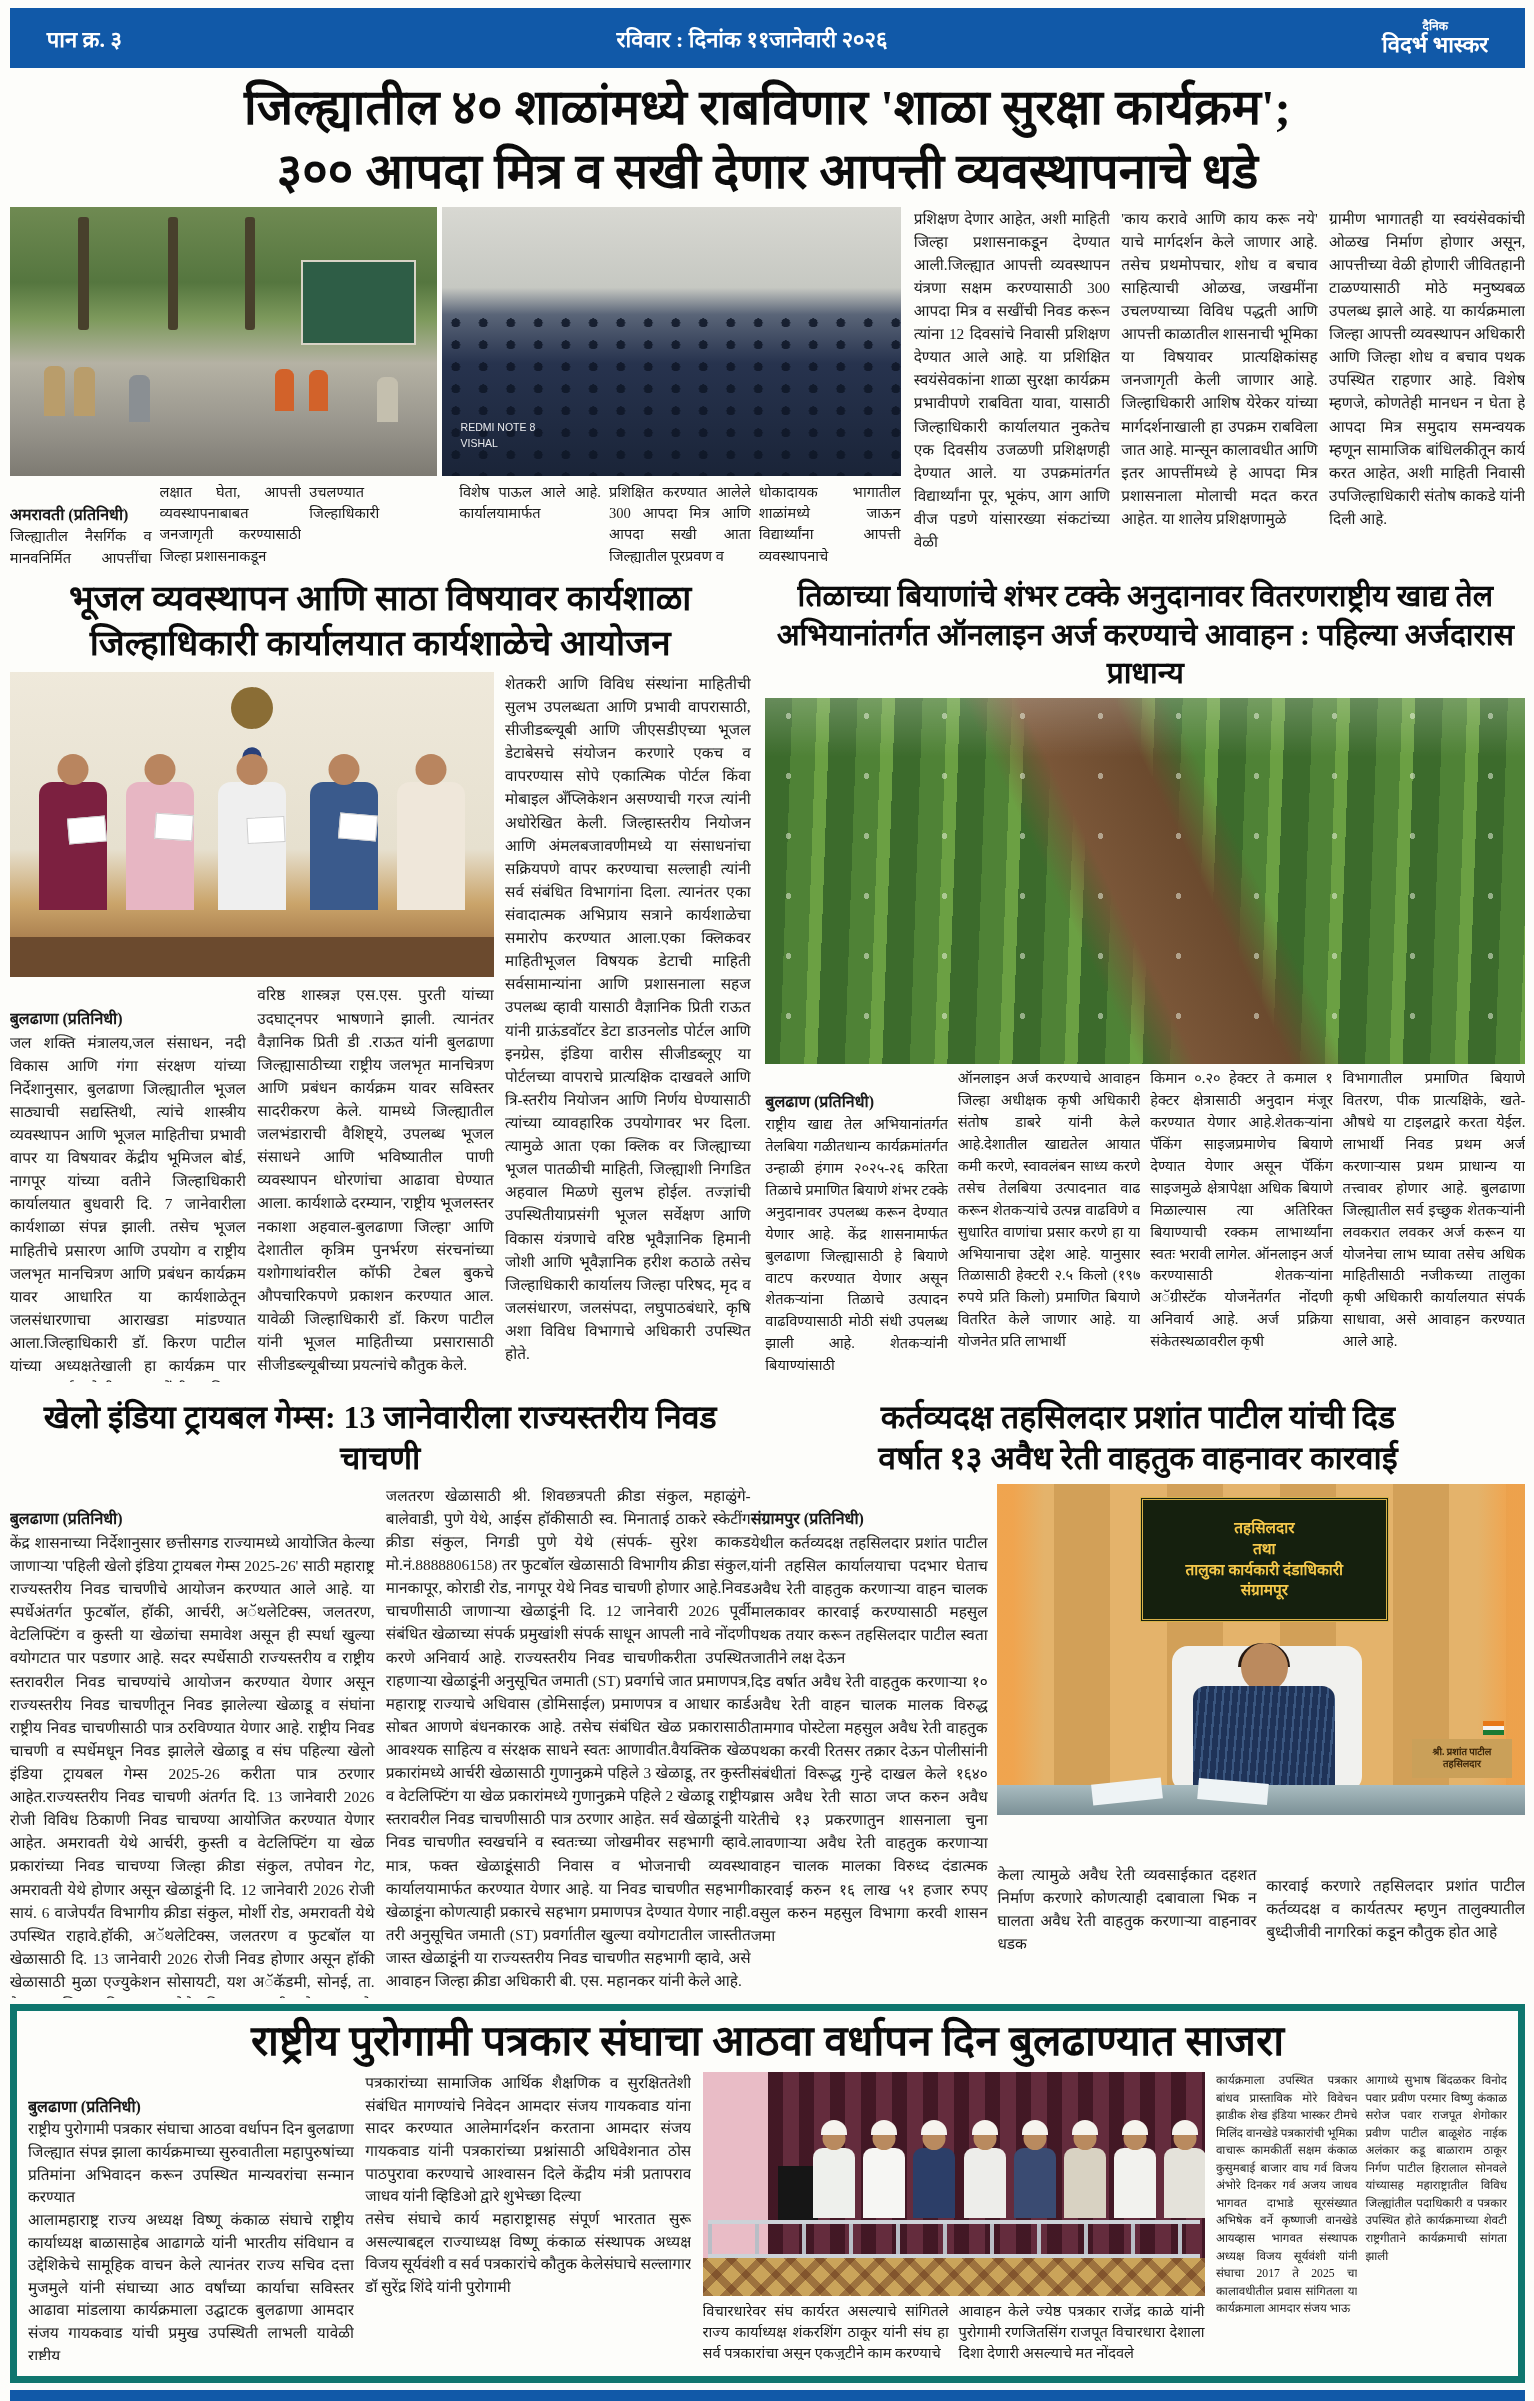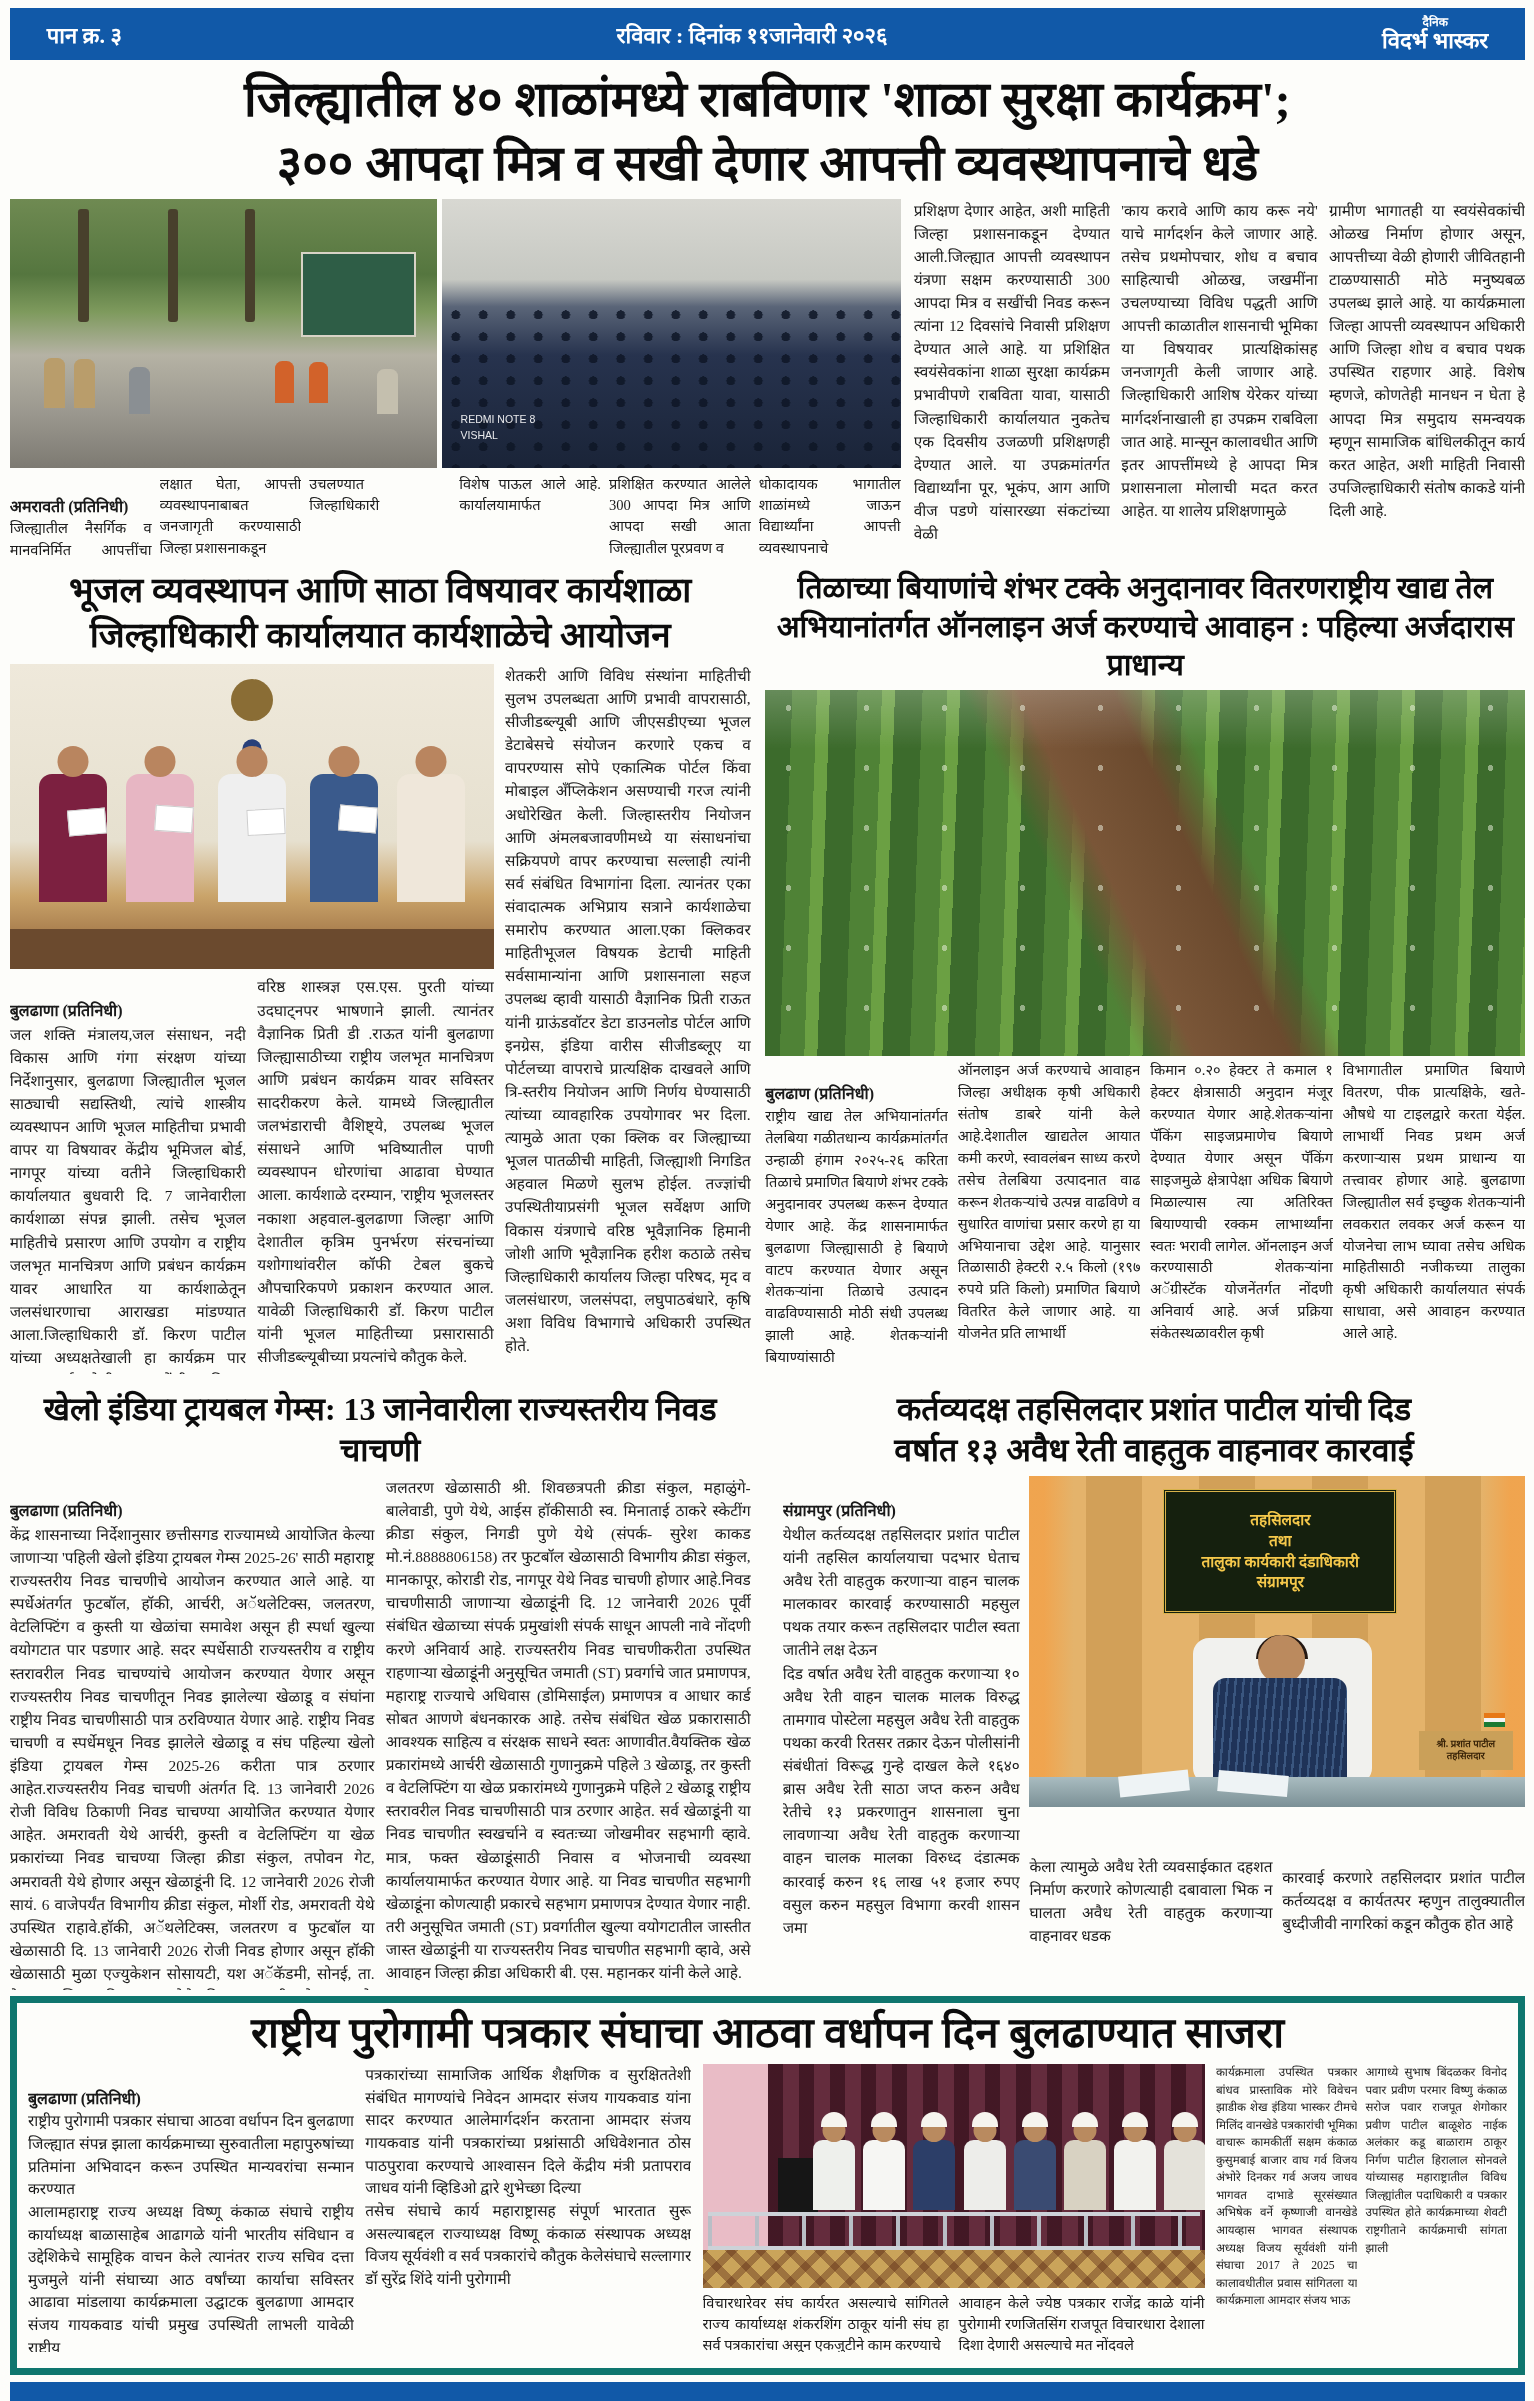--- a/index.html
+++ b/index.html
@@ -1,20 +1,20 @@
 <!DOCTYPE html>
 <html style="font-size:13px"><head>
 <meta charset="utf-8">
 <style>
   html,body{margin:0;padding:0;background:#e9e9e6;}
   .page{position:relative;width:1535px;height:2401px;margin:0 auto;background:#fdfdfa;
         box-sizing:border-box;padding:0 9.7px;overflow:hidden;
         font-family:"Liberation Serif","DejaVu Serif",serif;color:#1a1a1a;}
   
-  .topbar{margin-top:8px;height:52px;background:#1159a8;color:#fff;display:flex;
+  .topbar{margin-top:8px;height:60px;background:#1159a8;color:#fff;display:flex;
           align-items:center;justify-content:space-between;padding:0 37px;}
   .topbar .pageno,.topbar .dateline{font-weight:bold;font-size:22px;}
   .brand{text-align:center;line-height:1.05;font-weight:bold;}
   .brand .b-top{font-size:12px;display:block;}
   .brand .b-main{font-size:22px;display:block;}
   
   .mainhead{margin:8px 0 3.2px;text-align:center;font-weight:bold;color:#0c0c0c;
             font-size:49px;line-height:1.3;}
   .h2line{text-align:center;font-weight:bold;color:#0c0c0c;line-height:1.28;}
   
@@ -65,21 +65,21 @@
       background:
        linear-gradient(180deg,rgba(255,255,255,.22),rgba(255,255,255,0) 16%),
        linear-gradient(64deg,rgba(0,0,0,0) 40%,#7a5638 46%,#6b4a2e 56%,rgba(0,0,0,0) 62%),
        repeating-linear-gradient(92deg,#3c6b2c 0 27.5px,#4f8236 27.5px 52px,#6ba043 52px 65px);}
   .p4 .blooms{position:absolute;inset:0;opacity:.5;
       background-image:radial-gradient(circle 4px at 30% 30%,#eef2e2 70%,rgba(0,0,0,0) 72%);
       background-size:78px 60px;}
   .fourrow{display:flex;gap:9.7px;overflow:hidden;flex:1;}
   .fourrow .col{font-size:14.6px;}
   
-  .sec3{display:flex;gap:32px;margin-top:6.5px;height:601px;overflow:hidden;}
+  .sec3{display:flex;gap:0;margin-top:6.5px;height:601px;overflow:hidden;}
   .sec3-left{width:741px;flex:none;}
   .sec3-left .h2line{font-size:32px;}
   .sec3-left .cols{margin-top:4.9px;height:525px;}
   .sec3-right{flex:1;display:flex;flex-direction:column;}
   .sec3-right .h2line{font-size:32px;}
   .s3r-body{display:flex;gap:9.7px;flex:1;margin-top:4.9px;overflow:hidden;}
   .s3r-colleft{width:237px;flex:none;font-size:15.4px;line-height:1.5;text-align:justify;
                overflow:hidden;white-space:pre-line;}
   .s3r-main{flex:1;display:flex;flex-direction:column;overflow:hidden;}
   .p5{height:331px;flex:none;

